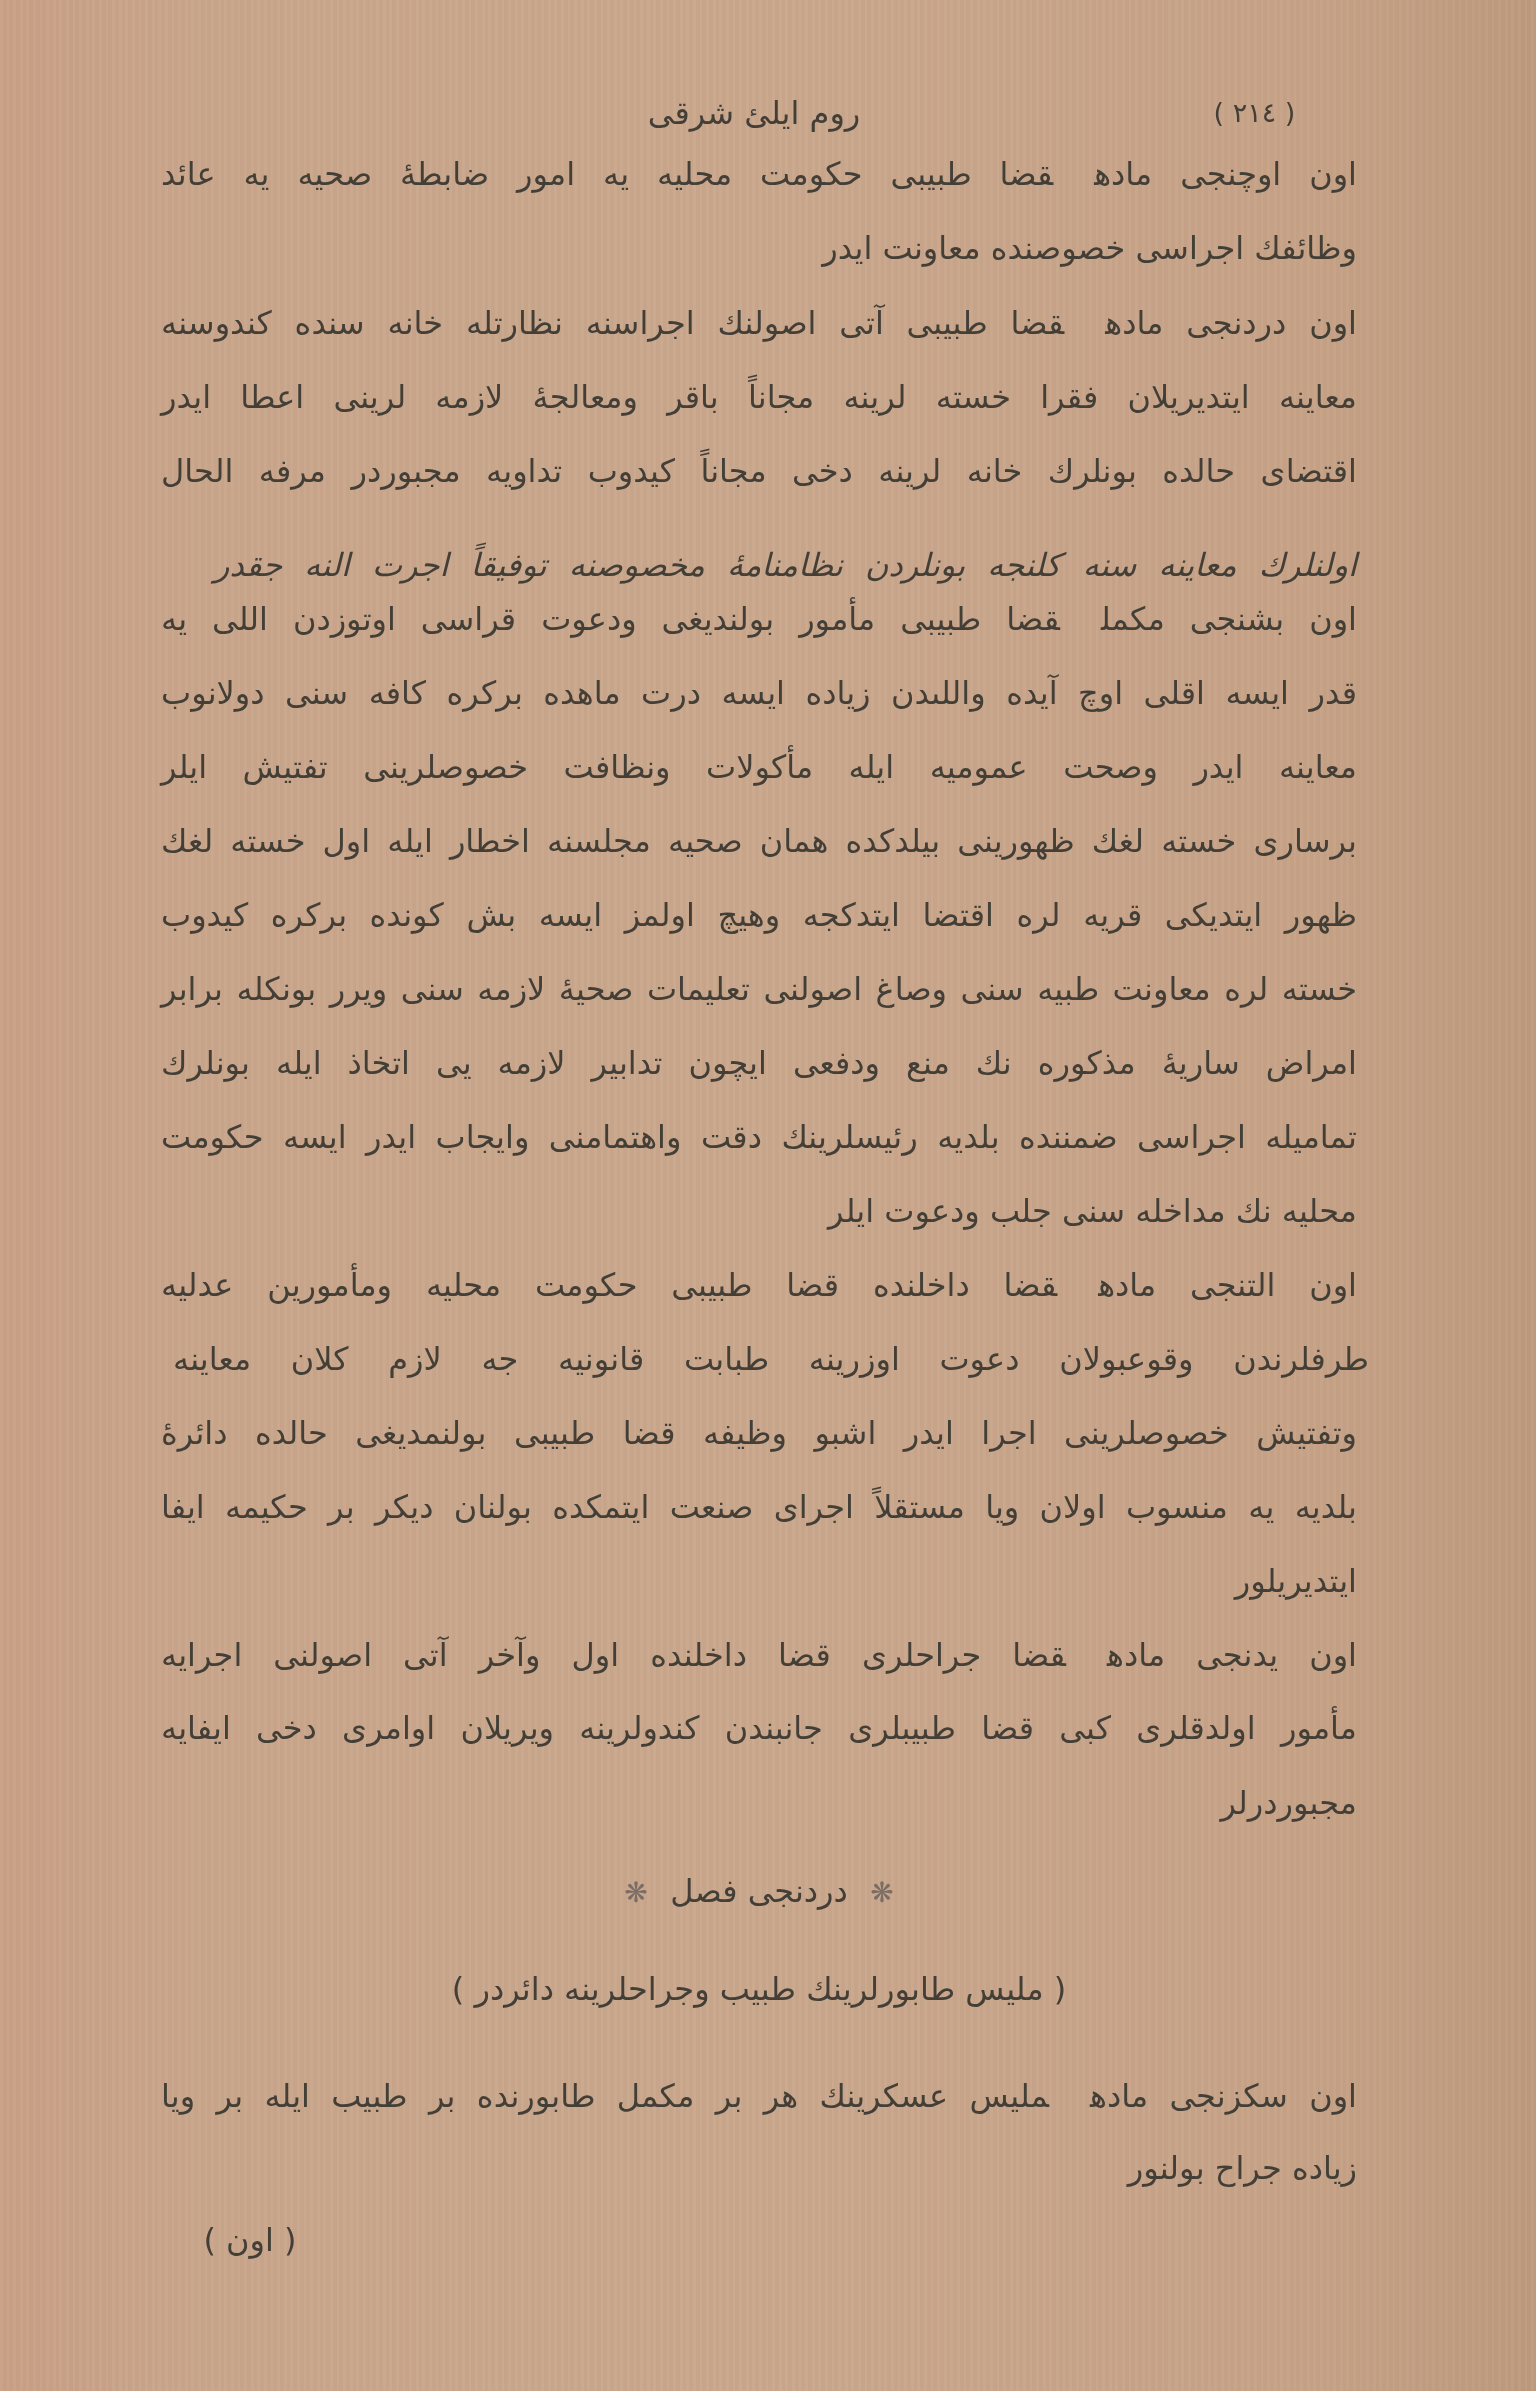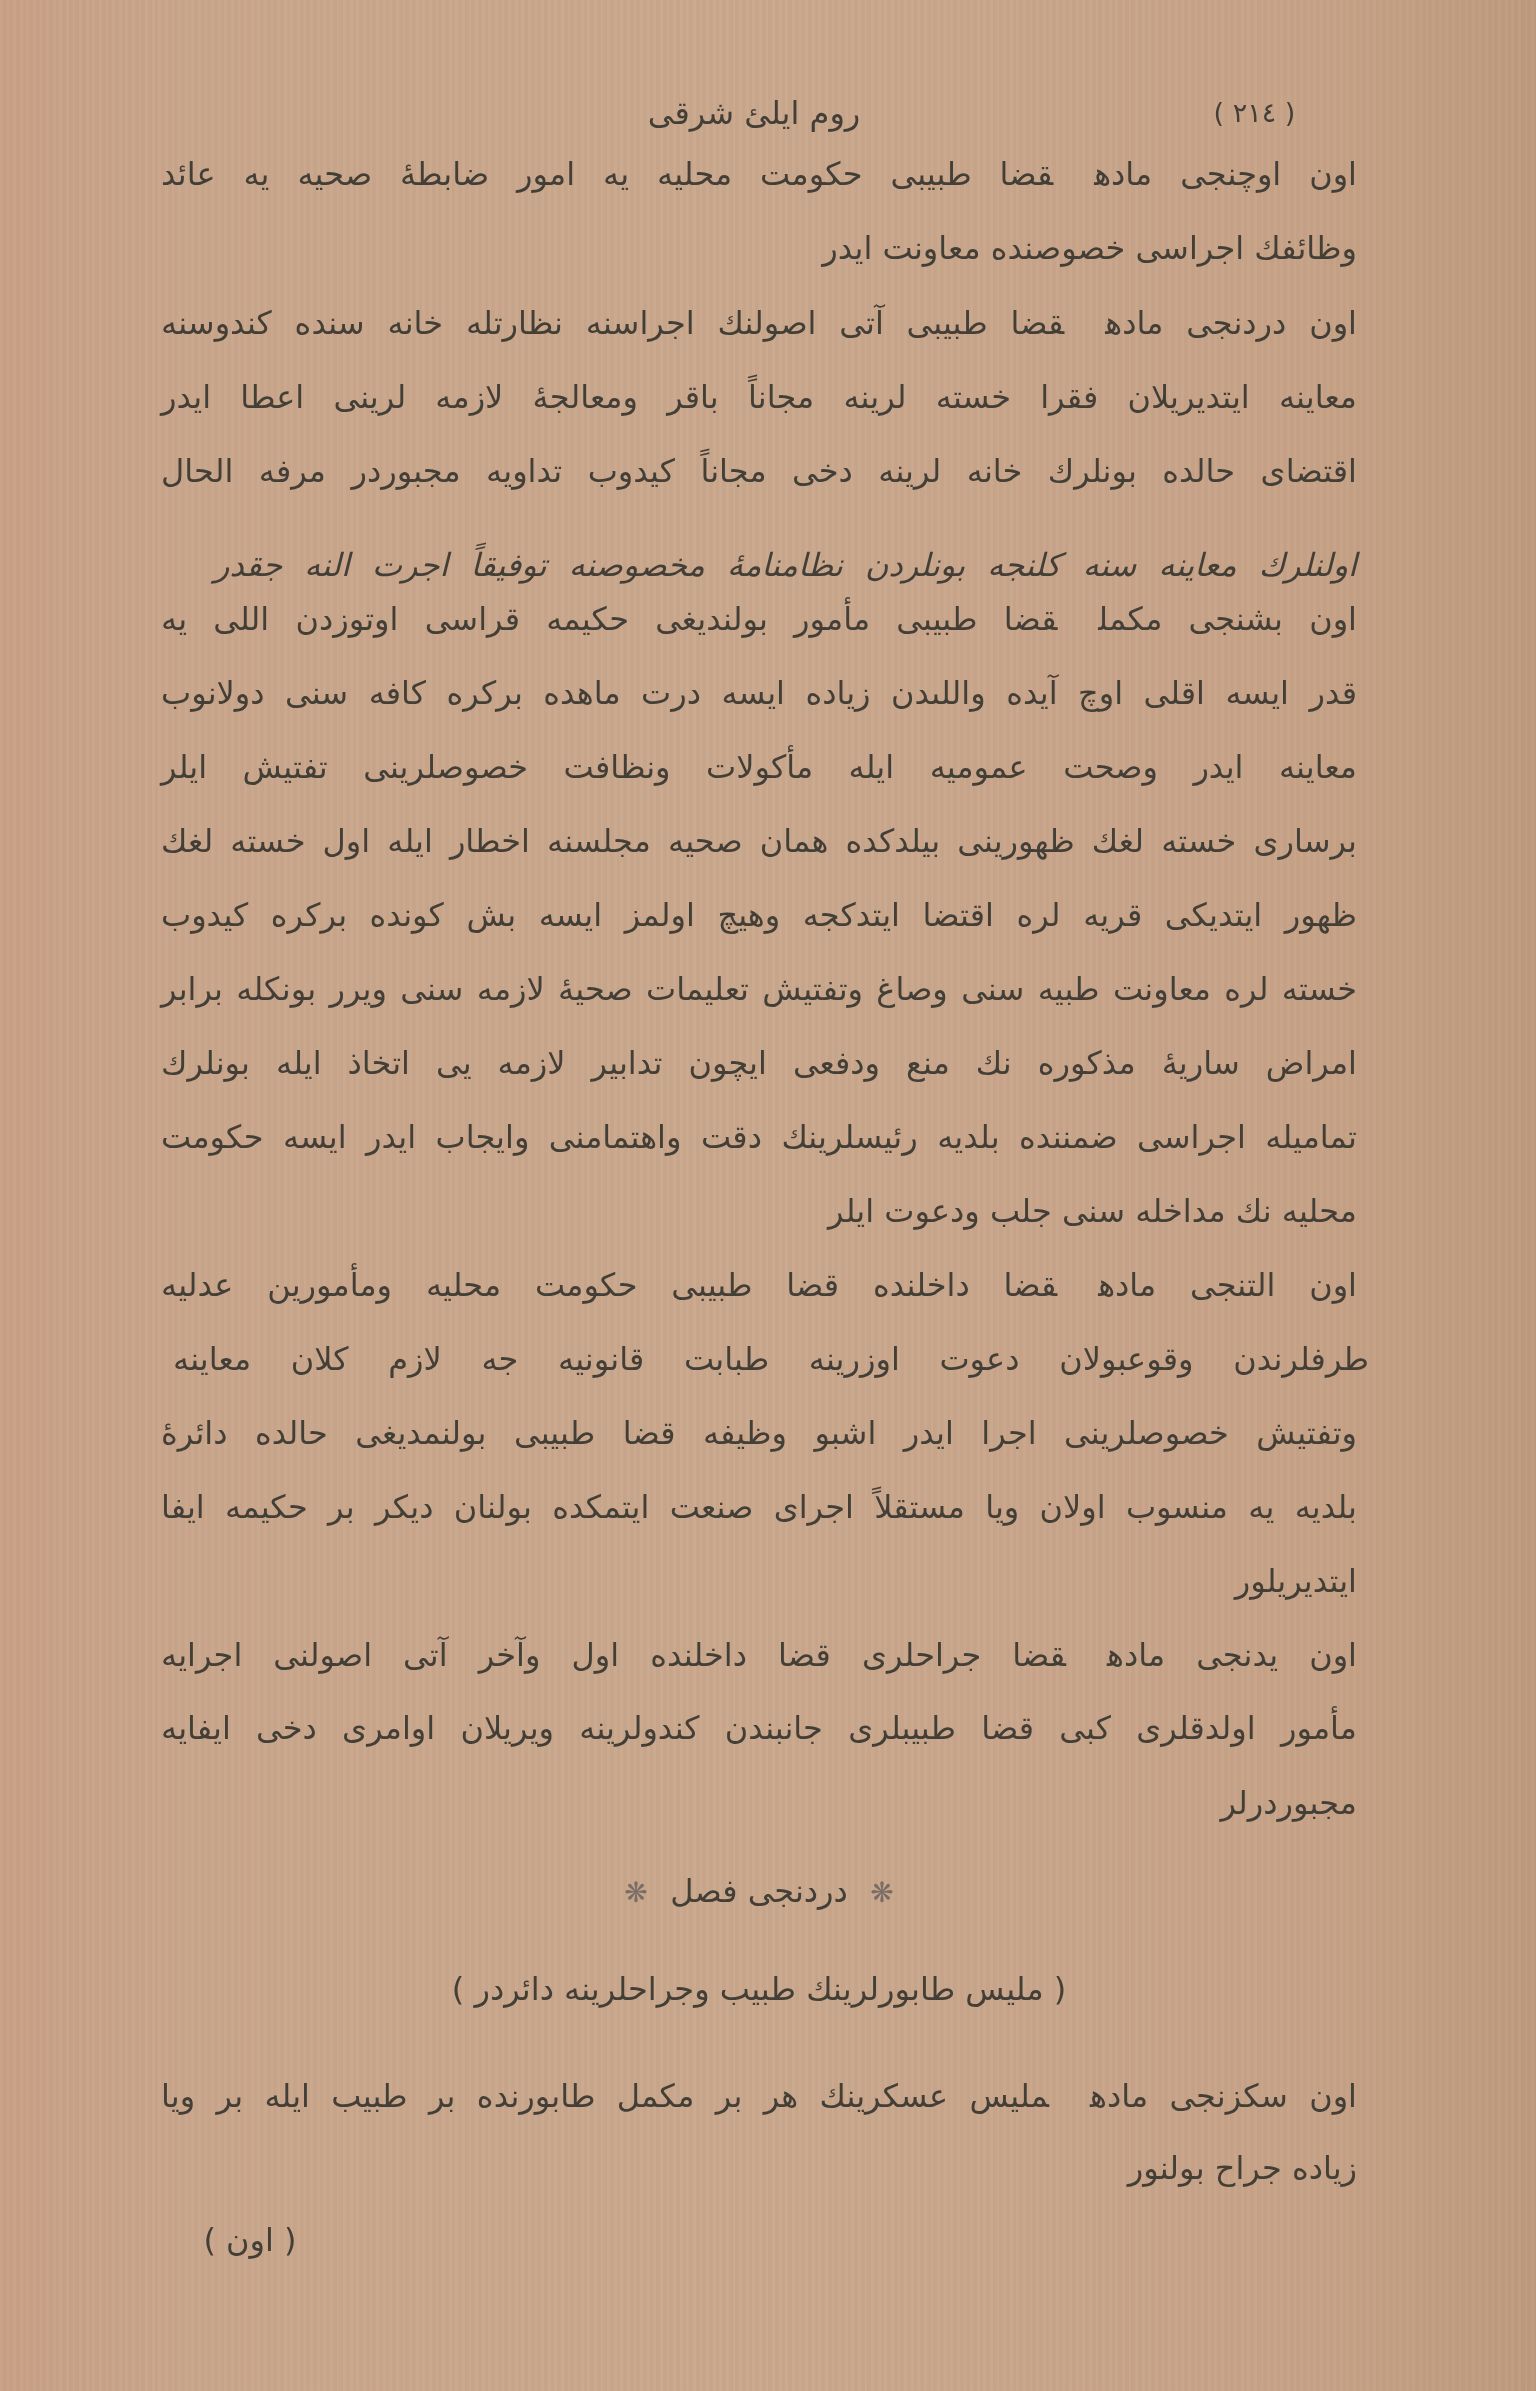--- a/index.html
+++ b/index.html
@@ -41,26 +41,26 @@
   <div class="ar center" style="top:85px; left:562px; width:384px;">روم ايلئ شرقى</div>
 
   <div class="ar line full" style="top:146px;"><span class="label">اون اوچنجى ماده</span><span>قضا طبيبى حكومت محليه يه امور ضابطهٔ صحيه يه عائد</span></div>
   <div class="ar line short" style="top:220px;">وظائفك اجراسى خصوصنده معاونت ايدر</div>
 
   <div class="ar line full" style="top:295px;"><span class="label">اون دردنجى ماده</span><span>قضا طبيبى آتى اصولنك اجراسنه نظارتله خانه سنده كندوسنه</span></div>
   <div class="ar line full" style="top:369px;">معاينه ايتديريلان فقرا خسته لرينه مجاناً باقر ومعالجهٔ لازمه لرينى اعطا ايدر</div>
   <div class="ar line full" style="top:443px;">اقتضاى حالده بونلرك خانه لرينه دخى مجاناً كيدوب تداويه مجبوردر مرفه الحال</div>
   <div class="ar full" style="top:537px; left:214px; width:1143px;font-style:italic;">اولنلرك معاينه سنه كلنجه بونلردن نظامنامهٔ مخصوصنه توفيقاً اجرت النه جقدر</div>
 
-  <div class="ar line full" style="top:591px;"><span class="label">اون بشنجى مكمل</span><span>قضا طبيبى مأمور بولنديغى حكيمه قراسى اوتوزدن اللى يه</span></div>
+  <div class="ar line full" style="top:591px;"><span class="label">اون بشنجى مكمل</span><span>قضا طبيبى مأمور بولنديغى ودعوت قراسى اوتوزدن اللى يه</span></div>
   <div class="ar line full" style="top:665px;">قدر ايسه اقلى اوچ آيده واللىدن زياده ايسه درت ماهده بركره كافه سنى دولانوب</div>
   <div class="ar line full" style="top:739px;">معاينه ايدر وصحت عموميه ايله مأكولات ونظافت خصوصلرينى تفتيش ايلر</div>
   <div class="ar line full" style="top:813px;">برسارى خسته لغك ظهورينى بيلدكده همان صحيه مجلسنه اخطار ايله اول خسته لغك</div>
   <div class="ar line full" style="top:887px;">ظهور ايتديكى قريه لره اقتضا ايتدكجه وهيچ اولمز ايسه بش كونده بركره كيدوب</div>
-  <div class="ar line full" style="top:961px;">خسته لره معاونت طبيه سنى وصاغ وتفتيش تعليمات صحيهٔ لازمه سنى ويرر بونكله برابر</div>
+  <div class="ar line full" style="top:961px;">خسته لره معاونت طبيه سنى وصاغ اصولنى تعليمات صحيهٔ لازمه سنى ويرر بونكله برابر</div>
   <div class="ar line full" style="top:1035px;">امراض ساريهٔ مذكوره نك منع ودفعى ايچون تدابير لازمه يى اتخاذ ايله بونلرك</div>
   <div class="ar line full" style="top:1109px;">تماميله اجراسى ضمننده بلديه رئيسلرينك دقت واهتمامنى وايجاب ايدر ايسه حكومت</div>
   <div class="ar line short" style="top:1183px;">محليه نك مداخله سنى جلب ودعوت ايلر</div>
 
   <div class="ar line full" style="top:1257px;"><span class="label">اون التنجى ماده</span><span>قضا داخلنده قضا طبيبى حكومت محليه ومأمورين عدليه</span></div>
   <div class="ar line full" style="top:1331px;margin-left:12px;">طرفلرندن وقوعبولان دعوت اوزرينه طبابت قانونيه جه لازم كلان معاينه</div>
   <div class="ar line full" style="top:1405px;">وتفتيش خصوصلرينى اجرا ايدر اشبو وظيفه قضا طبيبى بولنمديغى حالده دائرهٔ</div>
   <div class="ar line full" style="top:1479px;">بلديه يه منسوب اولان ويا مستقلاً اجراى صنعت ايتمكده بولنان ديكر بر حكيمه ايفا</div>
   <div class="ar line short" style="top:1553px;">ايتديريلور</div>
 

